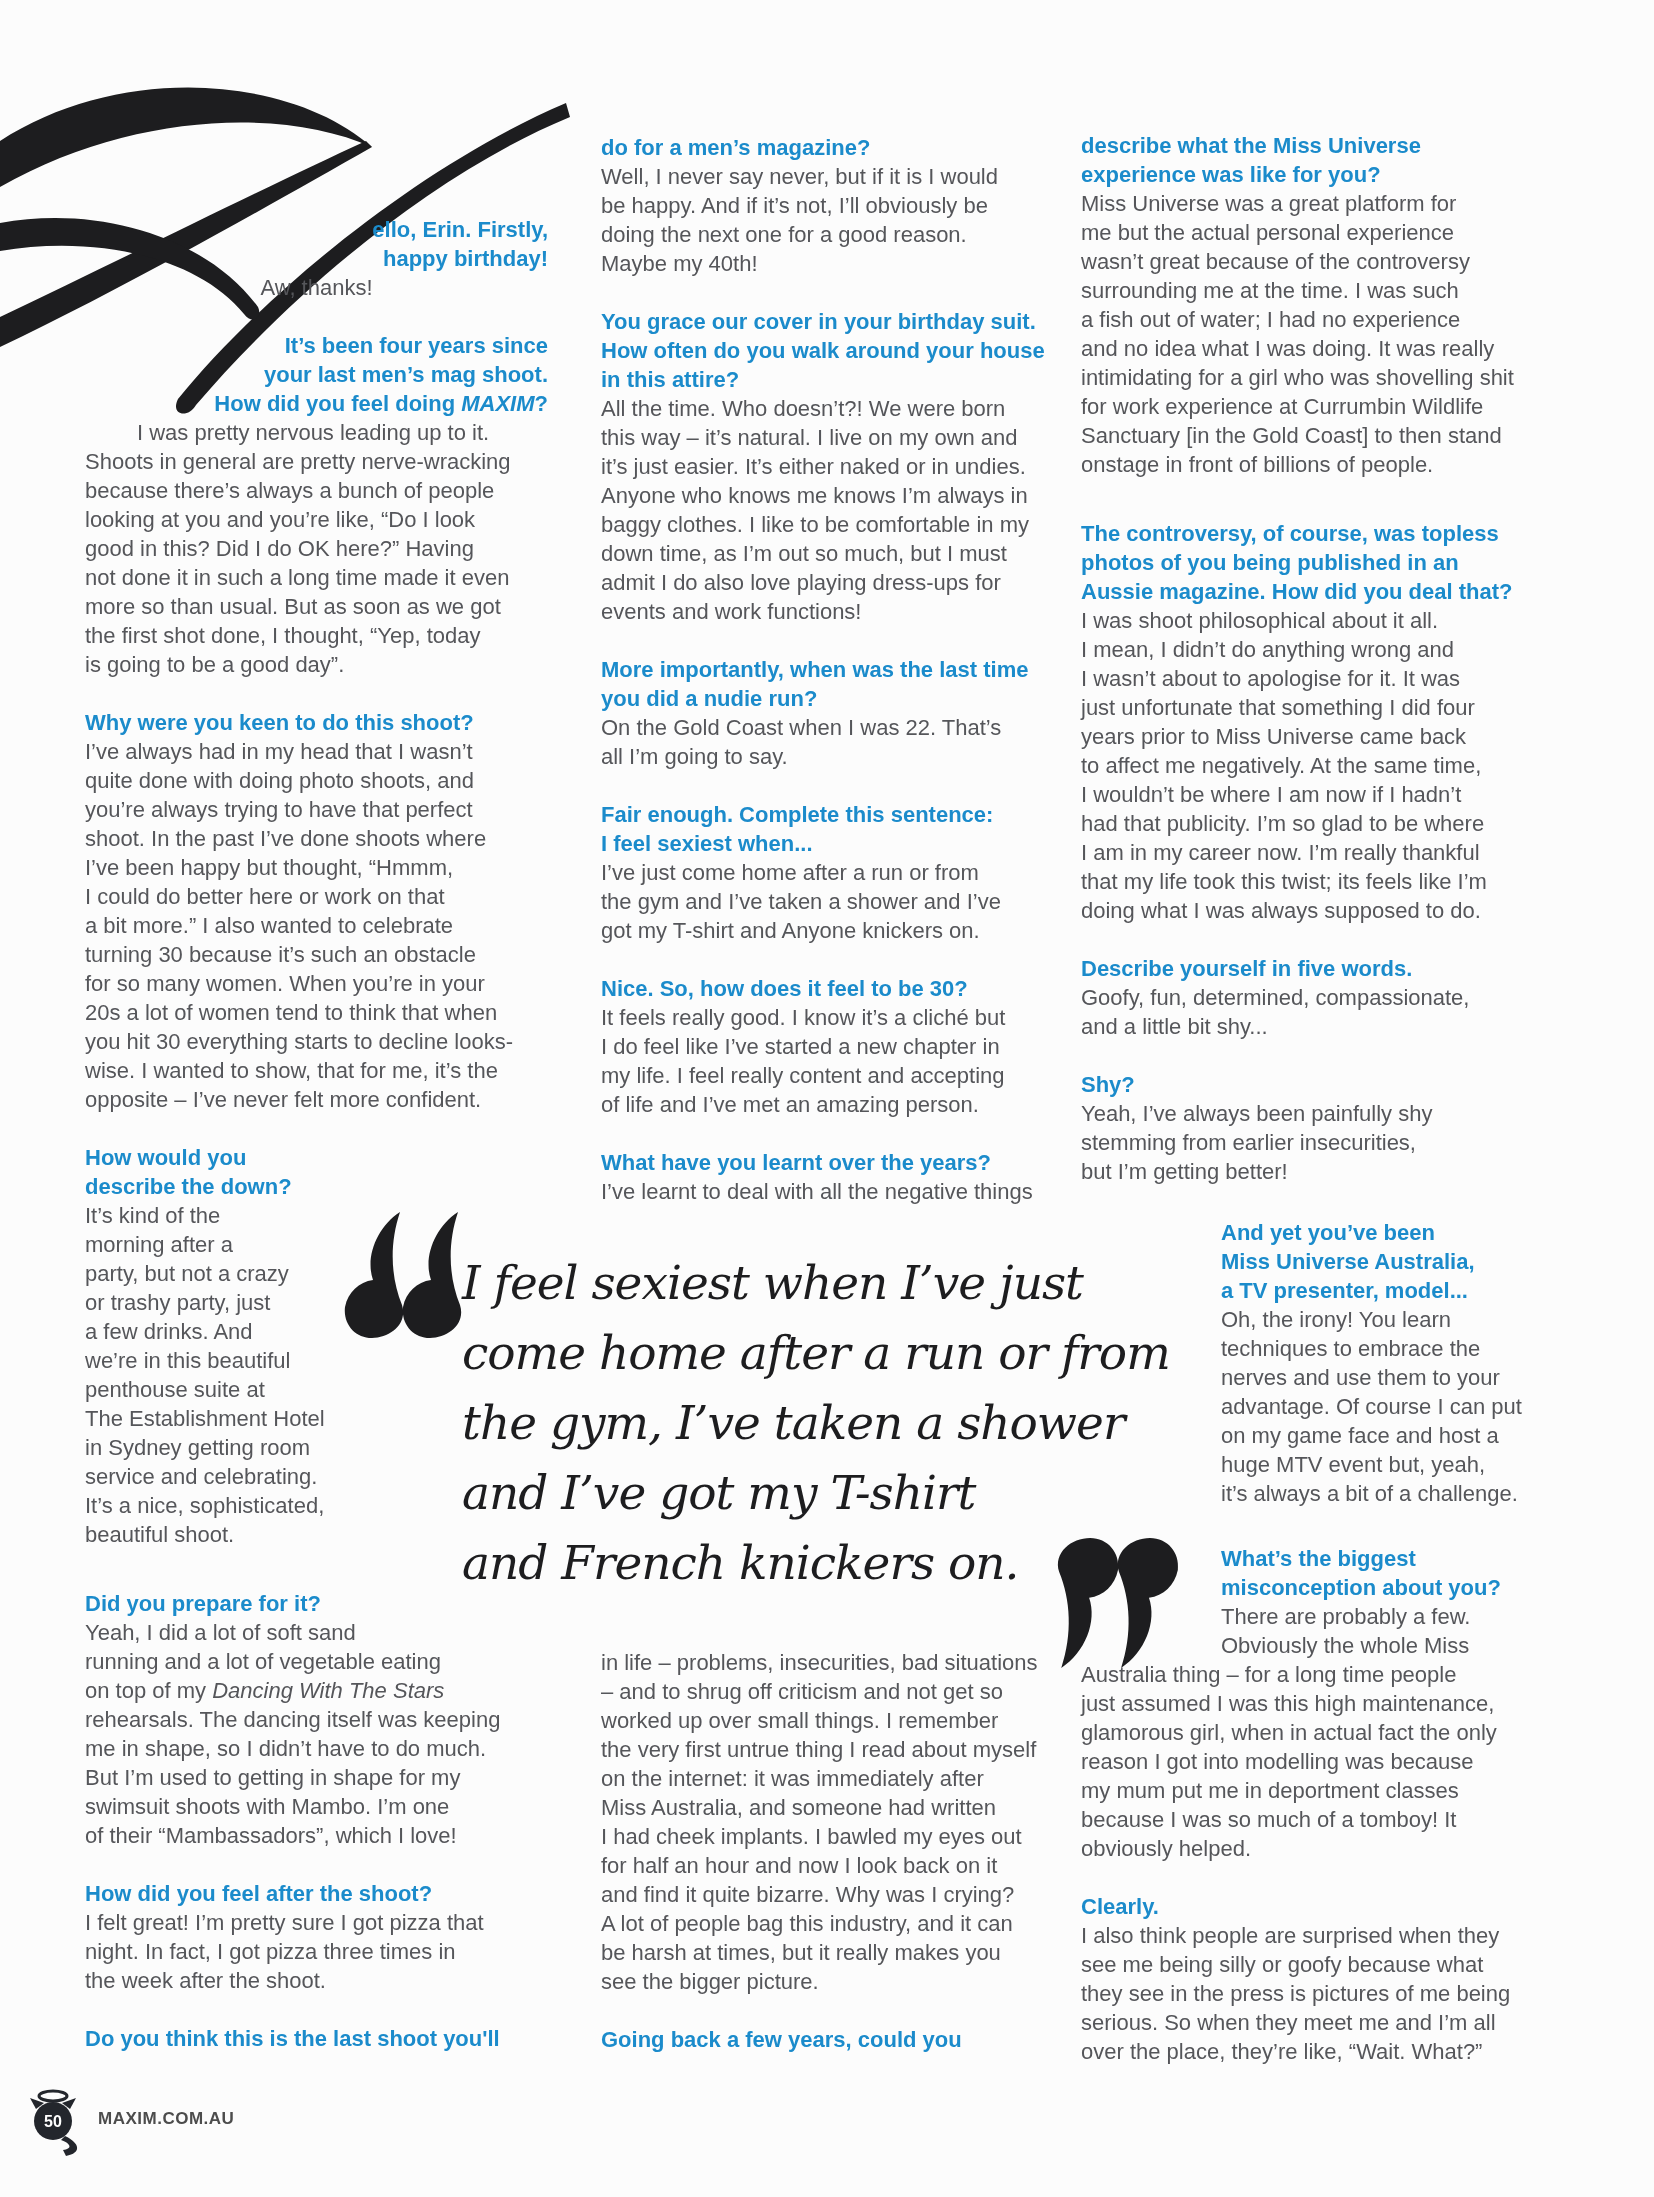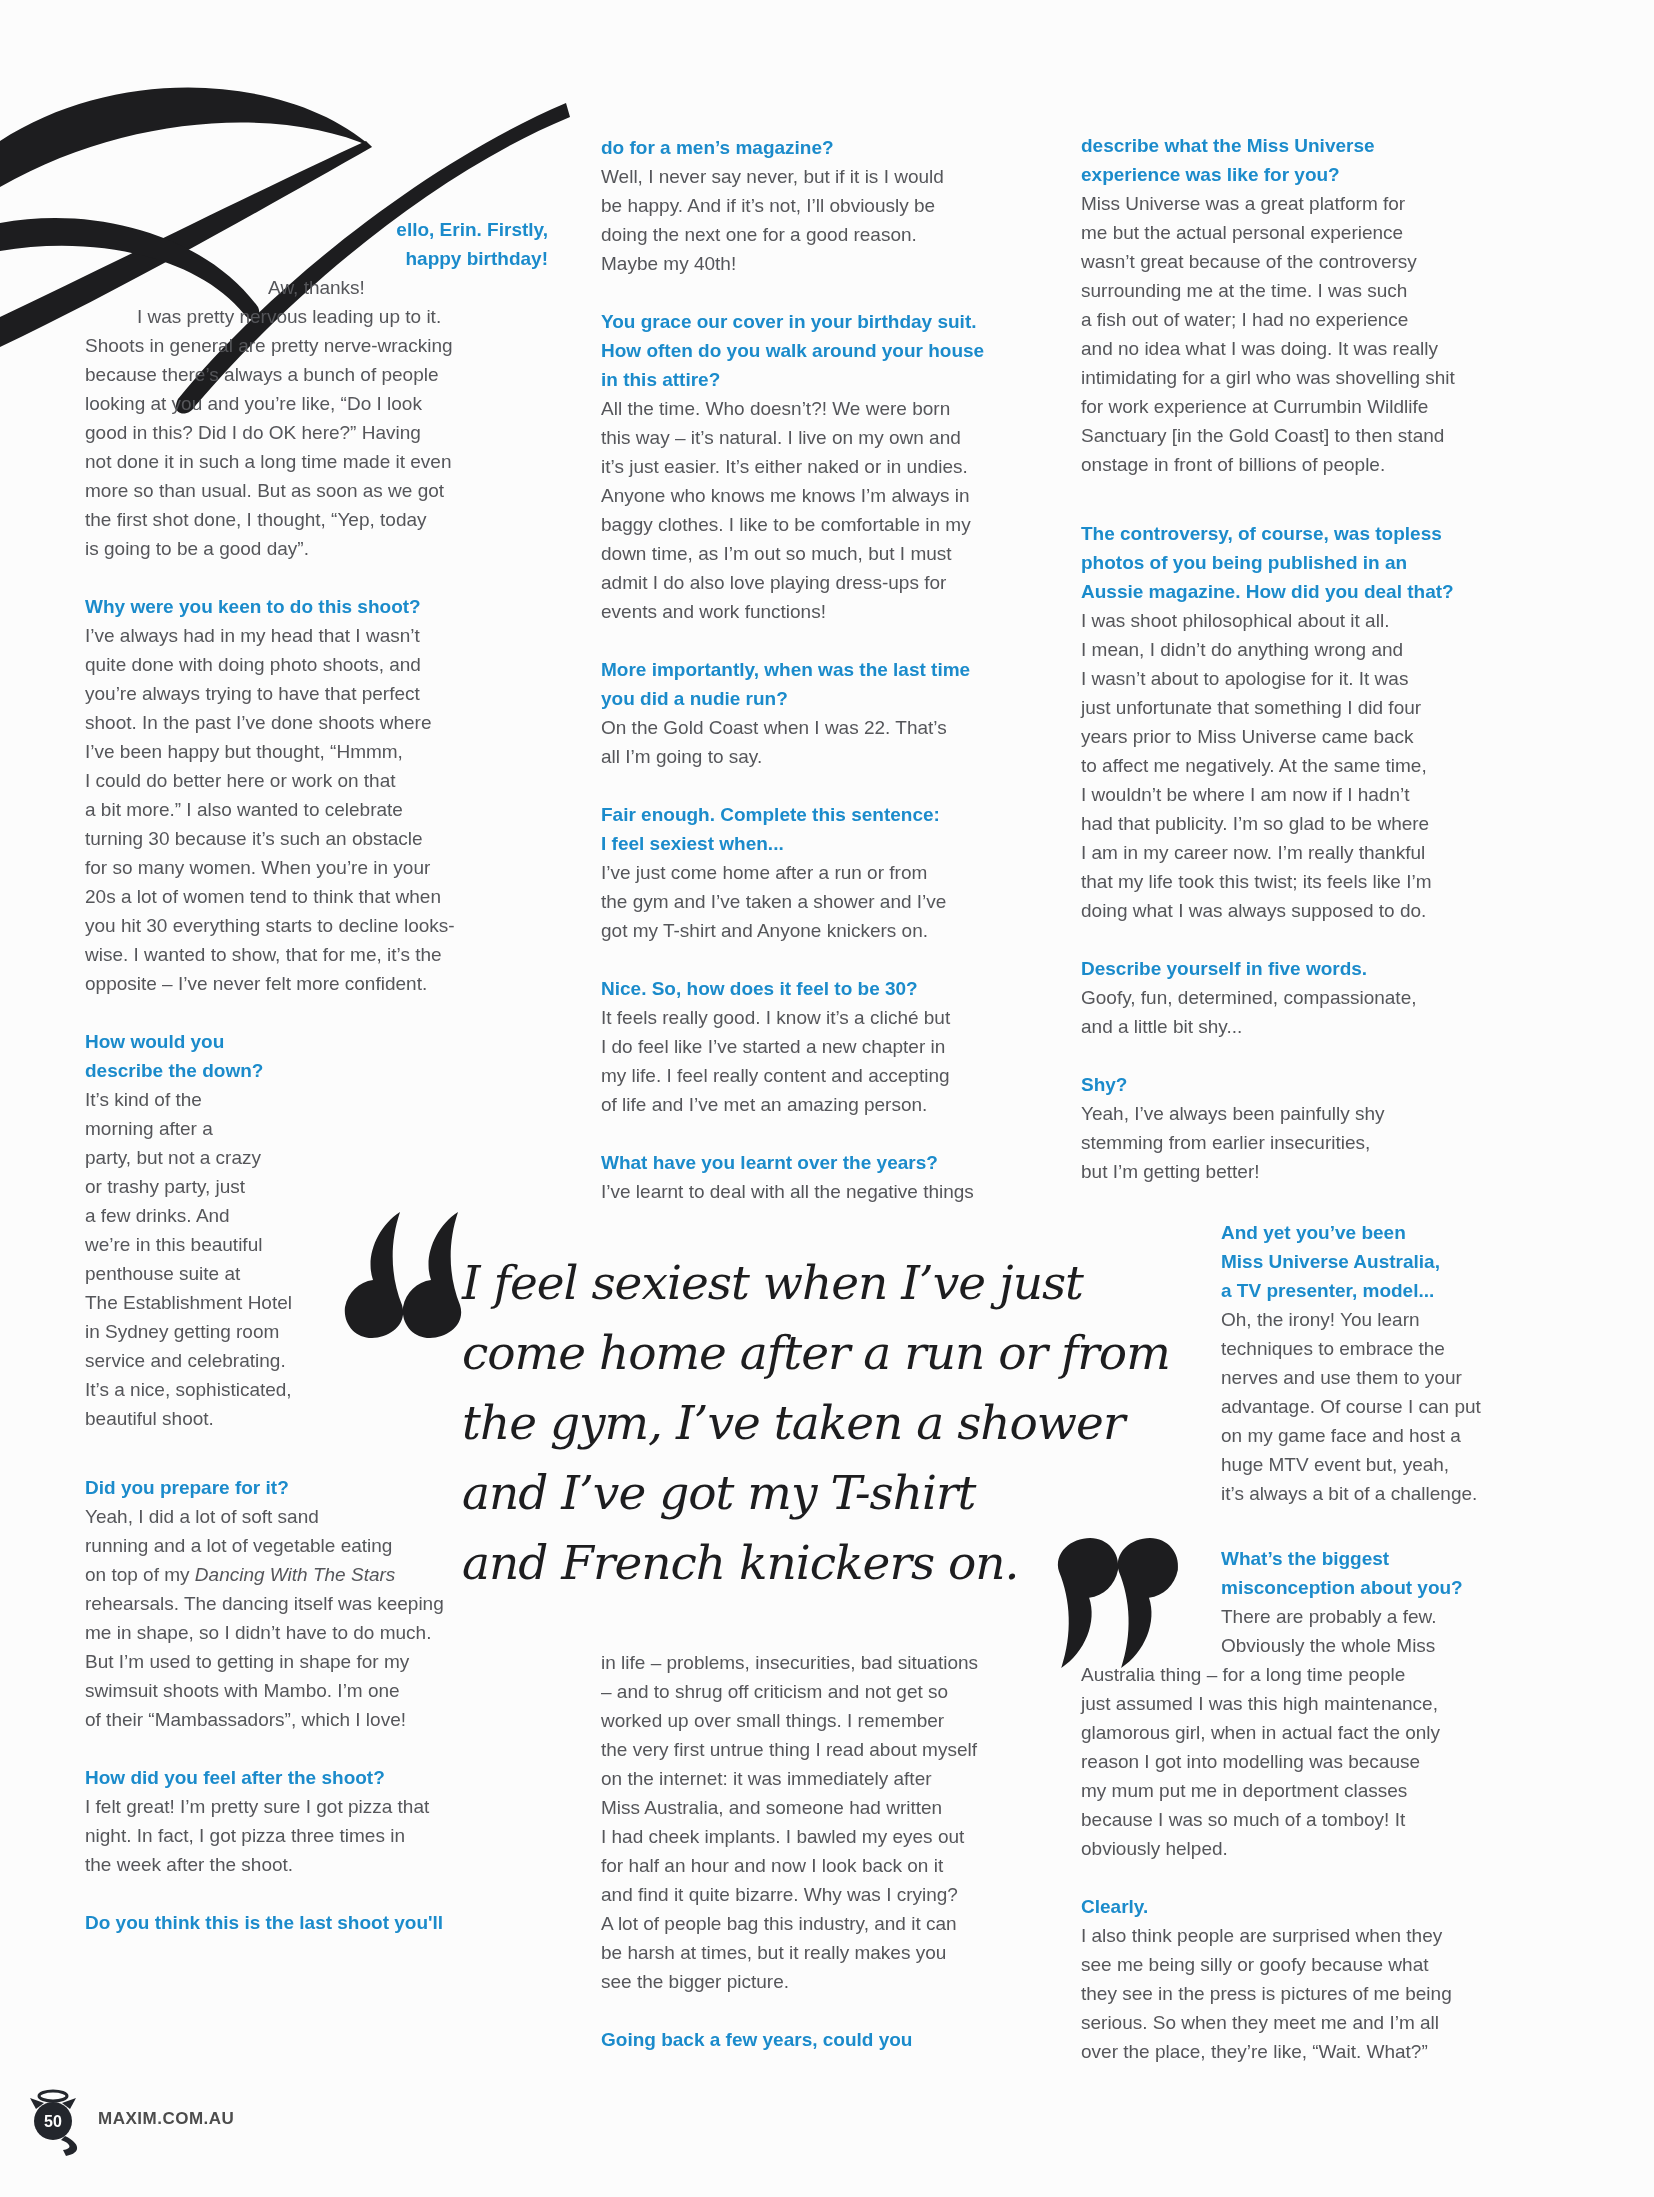--- a/index.html
+++ b/index.html
@@ -1,19 +1,19 @@
 <!DOCTYPE html>
 <html><head>
 <meta charset="utf-8">
 <style>
   html,body{margin:0;padding:0;background:#e8e8e8;}
   #page{position:relative;width:1654px;height:2197px;background:#fcfcfc;overflow:hidden;
         font-family:"Liberation Sans",sans-serif;}
   .col{position:absolute;z-index:3;}
-  .block{line-height:29px;font-size:19px;color:var(--gray);}
+  .block{line-height:29px;font-size:22px;color:var(--gray);}
   .block.heading{color:var(--accent);font-weight:700;}
   .line{white-space:nowrap;height:29px;}
   .i{font-style:italic;}
   
   #pull-quote-lines{position:absolute;left:462px;top:1248px;z-index:2;}
   .pq-line{white-space:nowrap;height:70px;line-height:70px;font-family:"DejaVu Serif",serif;
            font-style:italic;font-size:47px;color:var(--ink);letter-spacing:-1px;}
   .qmark{position:absolute;z-index:2;}
   
   #footer{position:absolute;left:22px;top:2088px;height:70px;display:flex;align-items:center;z-index:3;}
@@ -34,20 +34,25 @@
     </g>
   </svg>
 
   <div class="col" style="left:85px;  top:215px; width:463px;">
       <div class="block heading" style="text-align: right;">
         <div class="line">ello, Erin. Firstly,</div>
         <div class="line">happy birthday!</div>
       </div>
       <div class="block body" style="text-align: center;">
         <div class="line">Aw, thanks!</div>
+      </div>
+      <div class="block heading" style="margin-top: 29px; text-align: right;">
+        <div class="line">It’s been four years since</div>
+        <div class="line">your last men’s mag shoot.</div>
+        <div class="line"><span>How did you feel doing </span><span class="i">MAXIM</span><span>?</span></div>
       </div>
       <div class="block body">
         <div class="line" style="padding-left: 52px;">I was pretty nervous leading up to it.</div>
         <div class="line">Shoots in general are pretty nerve-wracking</div>
         <div class="line">because there’s always a bunch of people</div>
         <div class="line">looking at you and you’re like, “Do I look</div>
         <div class="line">good in this? Did I do OK here?” Having</div>
         <div class="line">not done it in such a long time made it even</div>
         <div class="line">more so than usual. But as soon as we got</div>
         <div class="line">the first shot done, I thought, “Yep, today</div>

